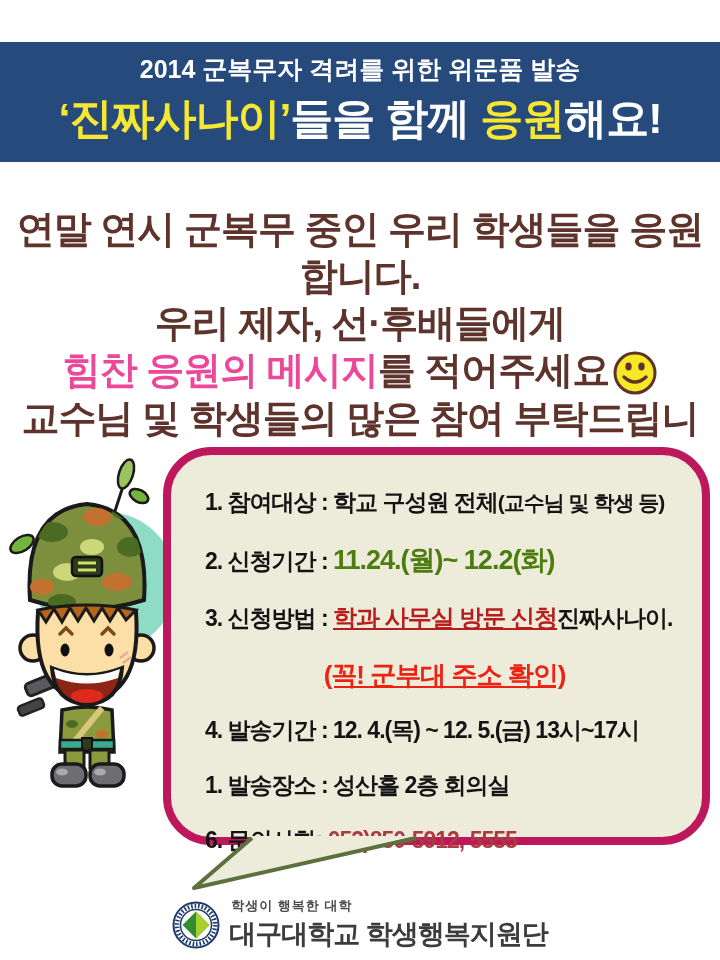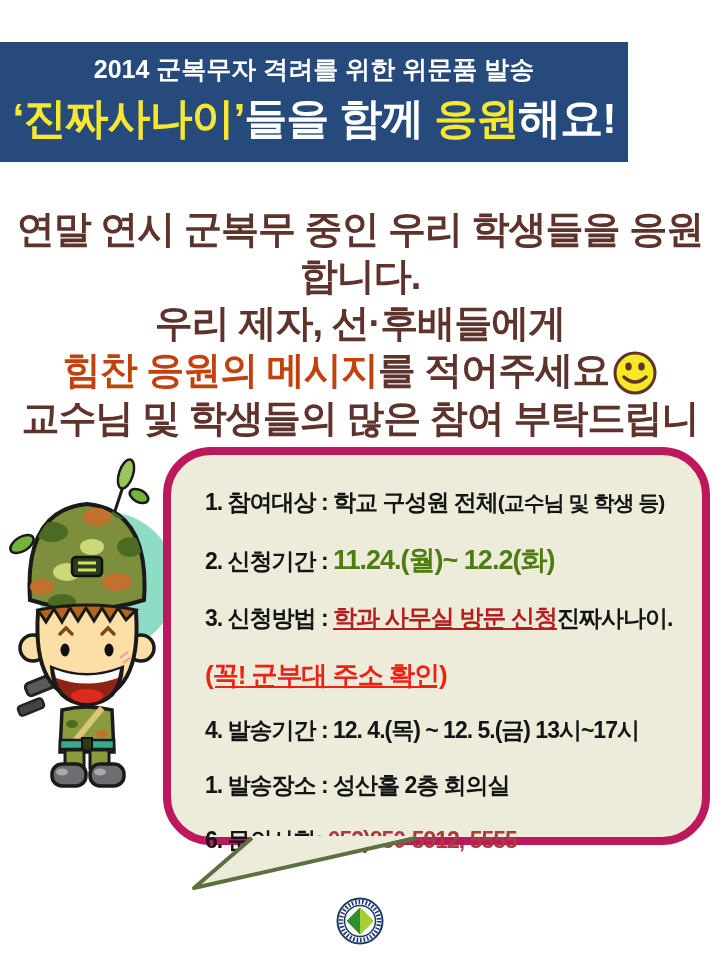--- a/index.html
+++ b/index.html
@@ -4,48 +4,48 @@
 <style>
   html,body{margin:0;padding:0;background:#888;}
   .poster{
     position:relative; width:720px; height:960px; margin:0 auto;
     background:#ffffff; overflow:hidden;
     font-family:"Liberation Sans","DejaVu Sans",sans-serif;
     font-weight:bold;
   }
   
   .banner{
-    position:absolute; left:0; top:42px; width:628px; height:120px;
+    position:absolute; left:0; top:42px; width:720px; height:120px;
     background:#264a7b; text-align:center; color:#ffffff;
   }
   .banner-subtitle{ margin-top:11px; font-size:25px; letter-spacing:0px; }
   .banner-title{ margin-top:10px; font-size:43px; letter-spacing:-1px; line-height:1.05;}
   .yellow{ color:#f5e732; }
   
   .intro{
     position:absolute; left:0; top:206px; width:720px;
     text-align:center; color:#5e332c; font-size:38px; line-height:47px;
     letter-spacing:-1px;
   }
-  .pink{ color:#c2410c; }
+  .pink{ color:#ec4899; }
   .smiley{ vertical-align:-12px; margin-left:4px; }
   
   .soldier{ position:absolute; left:2px; top:452px; }
   
   .bubble{
     position:absolute; left:163px; top:447px; width:547px; height:398px;
     box-sizing:border-box; background:#edecdb; border:8px solid #be185d;
     border-radius:48px; padding:32px 18px 18px 34px; color:#141414;
   }
   .bubble-tail{ position:absolute; left:190px; top:836px; }
   .item{ font-size:23px; letter-spacing:-1px; margin-bottom:24px; white-space:nowrap; }
   .item .note{ font-size:21px; }
   .blue-val{ color:#4d7c0f; font-size:27px; }
   .green-val{ color:#b91c1c; font-size:24px; text-decoration:underline; }
-  .warning-line{ text-align:left; margin:2px 0 22px 0; }
+  .warning-line{ text-align:center; margin:2px 0 22px 0; }
   .warning{ color:#ec2213; font-size:26px; text-decoration:underline; letter-spacing:-1px;}
   .red-val{ color:#a83c40; }
   
   .footer{
     position:absolute; left:0; top:897px; width:720px;
     display:flex; justify-content:center; align-items:center; gap:9px;
   }
   .footer-text{ display:flex; flex-direction:column; }
   .footer-tagline{ font-size:13px; color:#4a4a4a; letter-spacing:1px; margin-left:2px;}
   .footer-org{ font-size:27px; color:#3c3c3c; letter-spacing:-1px; margin-top:1px;}
@@ -180,15 +180,19 @@
   </svg>
 
   <div class="footer">
     <svg width="48" height="48" viewBox="0 0 48 48">
       <circle cx="24" cy="24" r="22.5" fill="#ffffff" stroke="#1d3a6b" stroke-width="2"></circle>
       <circle cx="24" cy="24" r="19" fill="none" stroke="#1d3a6b" stroke-width="4.5" stroke-dasharray="1.6 1.9"></circle>
       <circle cx="24" cy="24" r="15.5" fill="#ffffff" stroke="#1d3a6b" stroke-width="1.5"></circle>
       <polygon points="24,10.5 37.5,24 24,37.5 10.5,24" fill="#2f8f2f"></polygon>
       <polygon points="24,10.5 37.5,24 24,37.5" fill="#a6d02f"></polygon>
     </svg>
+    <div class="footer-text">
+      <div class="footer-tagline">학생이 행복한 대학</div>
+      <div class="footer-org">대구대학교 학생행복지원단</div>
+    </div>
   </div>
 
 </div>
 
 </body></html>

